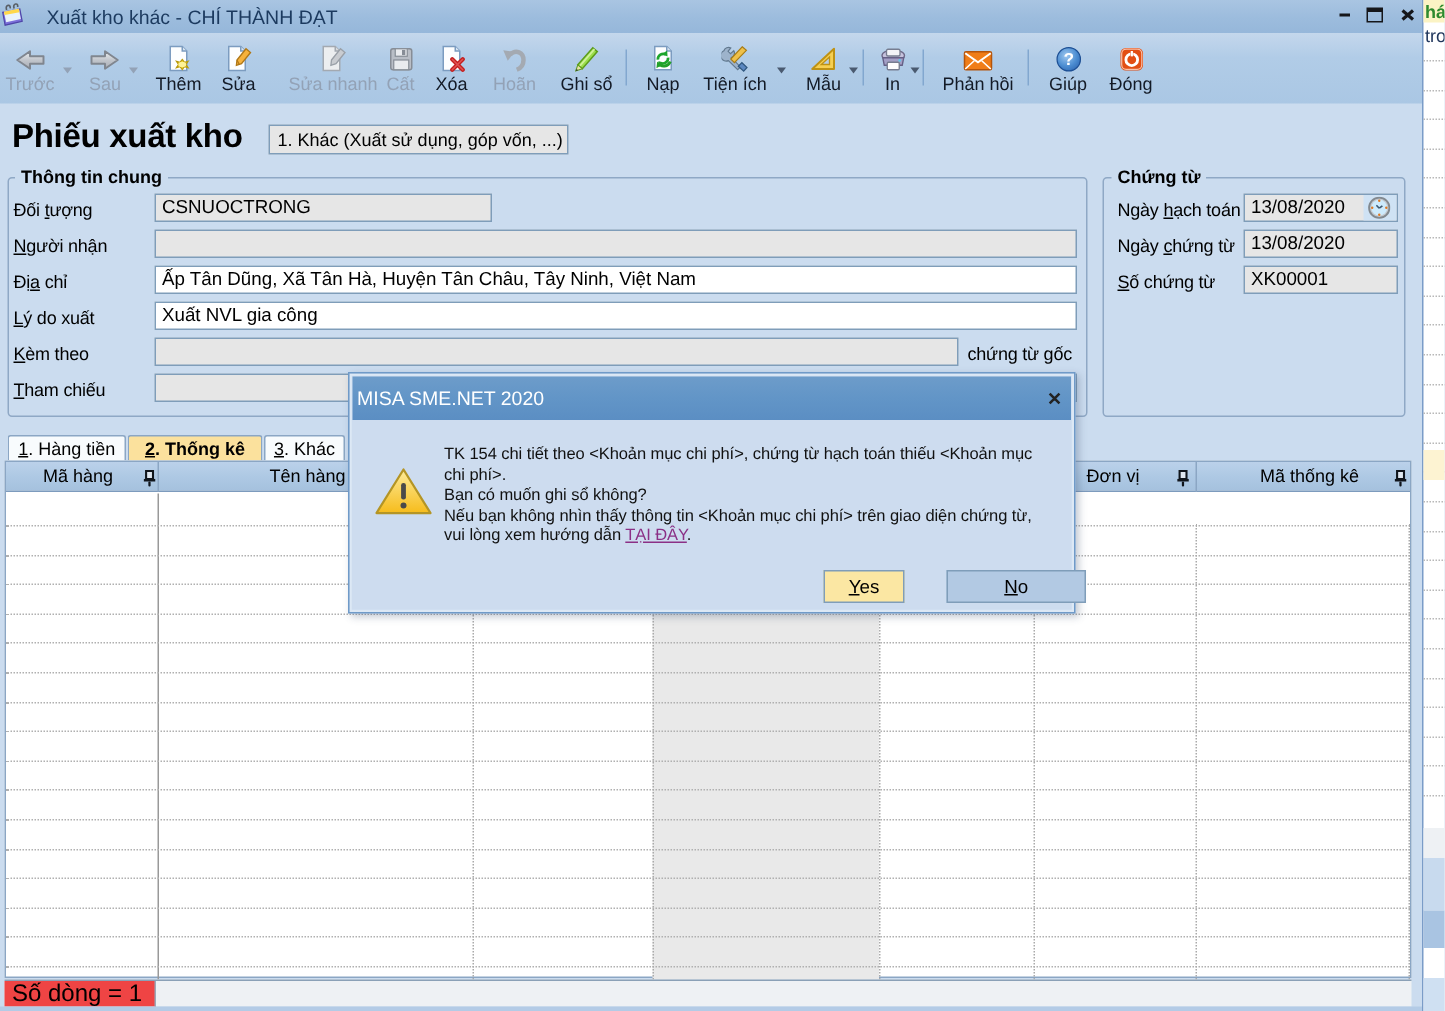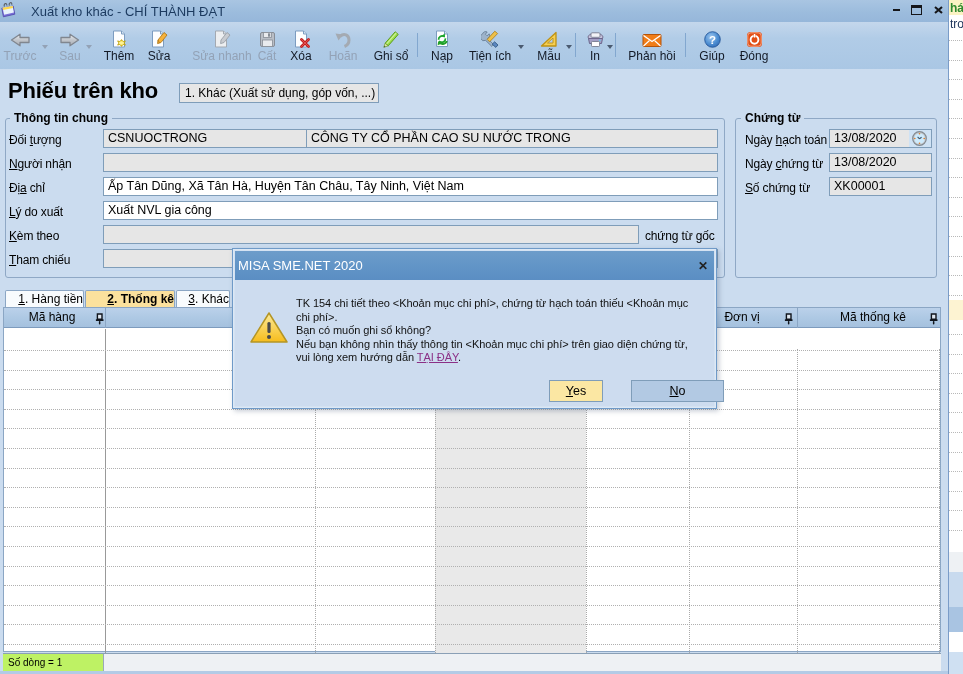--- a/index.html
+++ b/index.html
@@ -23,36 +23,36 @@
 #heading{position:absolute;left:8px;top:78px;font-size:22px;font-weight:bold;color:#000;letter-spacing:-0.2px}
 #combo{position:absolute;left:179px;top:83px;width:200px;height:20px;background:#e6e6e6;border:1px solid #7f9db9;font-size:12px;line-height:18px;padding-left:5px;color:#000;white-space:nowrap}
 
 .group{position:absolute;border:1px solid #8fa8c5;border-radius:3px}
 .legend{position:absolute;font-size:12px;font-weight:bold;color:#000;background:#cbdcef;padding:0 4px;white-space:nowrap}
 .flabel{position:absolute;font-size:12px;color:#000;white-space:nowrap;letter-spacing:-0.15px}
 .finput{position:absolute;height:19px;background:#e6e6e6;border:1px solid #7f9db9;font-size:12.5px;line-height:17px;padding-left:4px;color:#000;white-space:nowrap;overflow:hidden}
 .finput.white{background:#fff}
 u.ak{text-decoration:underline}
 
-.tab{position:absolute;top:290px;height:17px;border:1px solid #8ba6c4;border-bottom:none;border-radius:2px 2px 0 0;font-size:12px;text-align:right;color:#000;background:#f8fbfd;line-height:16px}
+.tab{position:absolute;top:290px;height:17px;border:1px solid #8ba6c4;border-bottom:none;border-radius:2px 2px 0 0;font-size:12px;text-align:center;color:#000;background:#f8fbfd;line-height:16px}
 .tab.active{background:#fbe19d;font-weight:bold}
 
 #grid{position:absolute;left:3px;top:307px;width:938px;height:345px;background:#fff;border:1px solid #8ba6c4}
 #ghead{position:absolute;left:0;top:0;width:936px;height:20px;background:linear-gradient(180deg,#bbd1ea 0%,#aec9e4 50%,#a5c1de 100%);border-bottom:1px solid #7d9bbd}
 .hcell{position:absolute;top:0;height:19px;font-size:12px;color:#000;text-align:center;line-height:19px;white-space:nowrap}
 .hsep{position:absolute;top:0;width:1px;height:20px;background:#8ba6c4}
 .pin{position:absolute;top:5px}
 #row1{position:absolute;left:0;top:21px;width:936px;height:20px;background:#fdf0c8;font-size:12.5px;color:#000}
 .vline-solid{position:absolute;width:1px;background:#999}
 .vline-dot{position:absolute;width:0;border-left:1px dotted #aaa}
 .hline-dot{position:absolute;height:0;border-top:1px dotted #b0b0b0;left:0;width:936px}
 #graycol{position:absolute;background:#e9e9e9}
 
 #statusbar{position:absolute;left:3px;top:653px;width:938px;height:18px;background:#eef1f4;border-top:1px solid #8aa0b6}
-#statuscell{position:absolute;left:0;top:0;width:101px;height:17px;background:#bef264;border-right:1px solid #9aa9b9;font-size:10px;line-height:17px;padding-left:5px}
+#statuscell{position:absolute;left:0;top:0;width:101px;height:17px;background:#ef4444;border-right:1px solid #9aa9b9;font-size:16px;line-height:17px;padding-left:5px}
 #botband{position:absolute;left:0;top:671px;width:948px;height:3px;background:#b3cbe6}
 
 #bgwin{position:absolute;left:948px;top:0;width:15px;height:674px;background:#fff;border-left:1px solid #7a9cc8}
 
 #dialog{position:absolute;left:232px;top:248px;width:485px;height:161px;background:#cddcef;border:1px solid #6f9ac8;box-shadow:inset 0 0 0 1.5px #dce8f5,2px 2px 5px rgba(60,80,110,0.3)}
 #dtitle{position:absolute;left:2px;top:2px;width:479px;height:29px;background:linear-gradient(180deg,#6d9cca 0%,#6295c7 50%,#5b8ec3 100%)}
 #dtitletext{position:absolute;left:3px;top:7px;font-size:13px;color:#fff}
 #dclose{position:absolute;left:463px;top:8px;font-size:12px;font-weight:bold;color:#222}
 .dline{position:absolute;left:63px;font-size:11px;letter-spacing:-0.05px;color:#111;white-space:nowrap}
 .dbtn{position:absolute;top:131px;height:22px;border:1px solid #7f9db9;font-size:12.5px;text-align:center;line-height:20px;color:#000}
@@ -265,33 +265,32 @@
 <div class="tsep" style="left:417px"></div>
 <div class="tsep" style="left:575px"></div>
 <div class="tsep" style="left:615px"></div>
 <div class="tsep" style="left:685px"></div>
 <div class="caret dis" style="left:42px;top:23px"></div>
 <div class="caret dis" style="left:86px;top:23px"></div>
 <div class="caret" style="left:518px;top:23px"></div>
 <div class="caret" style="left:566px;top:23px"></div>
 <div class="caret" style="left:607px;top:23px"></div>
 </div>
-<div id="heading">Phiếu trên kho</div>
+<div id="heading">Phiếu xuất kho</div>
 <div id="combo">1. Khác (Xuất sử dụng, góp vốn, ...)</div>
 
 <div class="group" style="left:5px;top:118px;width:720px;height:160px"></div>
 <div class="legend" style="left:10px;top:111px">Thông tin chung</div>
 <div class="flabel" style="left:9px;top:133px">Đối <u class="ak">t</u>ượng</div>
 <div class="flabel" style="left:9px;top:157px"><u class="ak">N</u>gười nhận</div>
 <div class="flabel" style="left:9px;top:181px">Đị<u class="ak">a</u> chỉ</div>
 <div class="flabel" style="left:9px;top:205px"><u class="ak">L</u>ý do xuất</div>
 <div class="flabel" style="left:9px;top:229px"><u class="ak">K</u>èm theo</div>
 <div class="flabel" style="left:9px;top:253px"><u class="ak">T</u>ham chiếu</div>
 <div class="finput" style="left:103px;top:129px;width:225px">CSNUOCTRONG</div>
-<div class="finput" style="left:306px;top:129px;width:412px">CÔNG TY CỔ PHẦN CAO SU NƯỚC TRONG</div>
 <div class="finput" style="left:103px;top:153px;width:615px"></div>
 <div class="finput white" style="left:103px;top:177px;width:615px">Ấp Tân Dũng, Xã Tân Hà, Huyện Tân Châu, Tây Ninh, Việt Nam</div>
 <div class="finput white" style="left:103px;top:201px;width:615px">Xuất NVL gia công</div>
 <div class="finput" style="left:103px;top:225px;width:536px"></div>
 <div class="flabel" style="left:645px;top:229px">chứng từ gốc</div>
 <div class="finput" style="left:103px;top:249px;width:615px"></div>
 
 <div class="group" style="left:735px;top:118px;width:202px;height:160px"></div>
 <div class="legend" style="left:741px;top:111px">Chứng từ</div>
 <div class="flabel" style="left:745px;top:133px">Ngày <u class="ak">h</u>ạch toán</div>
@@ -313,20 +312,21 @@
 <div class="finput" style="left:829px;top:177px;width:103px">XK00001</div>
 
 <div class="tab" style="left:5px;width:79px"><u class="ak">1</u>. Hàng tiền</div>
 <div class="tab active" style="left:85px;width:90px"><u class="ak">2</u>. Thống kê</div>
 <div class="tab" style="left:176px;width:54px"><u class="ak">3</u>. Khác</div>
 
 <div id="grid">
   <div id="graycol" style="left:431px;top:21px;width:151px;height:324px"></div>
   <div id="ghead">
     <div class="hcell" style="left:0;width:96px">Mã hàng</div>
+    <div class="hcell" style="left:101px;width:200px">Tên hàng</div>
     <div class="hcell" style="left:690px;width:96px">Đơn vị</div>
     <div class="hcell" style="left:796px;width:146px">Mã thống kê</div>
     <svg class="pin" style="left:91px" width="9" height="12" viewBox="0 0 9 12">
           <path d="M2.4 1 H7 V6.3 H2.4 Z" fill="#dfe7f0" stroke="#10151c" stroke-width="1.4"></path>
           <rect x="0.9" y="6.3" width="7.6" height="1.7" fill="#10151c"></rect>
           <rect x="3.9" y="8" width="1.5" height="3.4" rx="0.7" fill="#10151c"></rect>
         </svg>
     <svg class="pin" style="left:780px" width="9" height="12" viewBox="0 0 9 12">
           <path d="M2.4 1 H7 V6.3 H2.4 Z" fill="#dfe7f0" stroke="#10151c" stroke-width="1.4"></path>
           <rect x="0.9" y="6.3" width="7.6" height="1.7" fill="#10151c"></rect>

